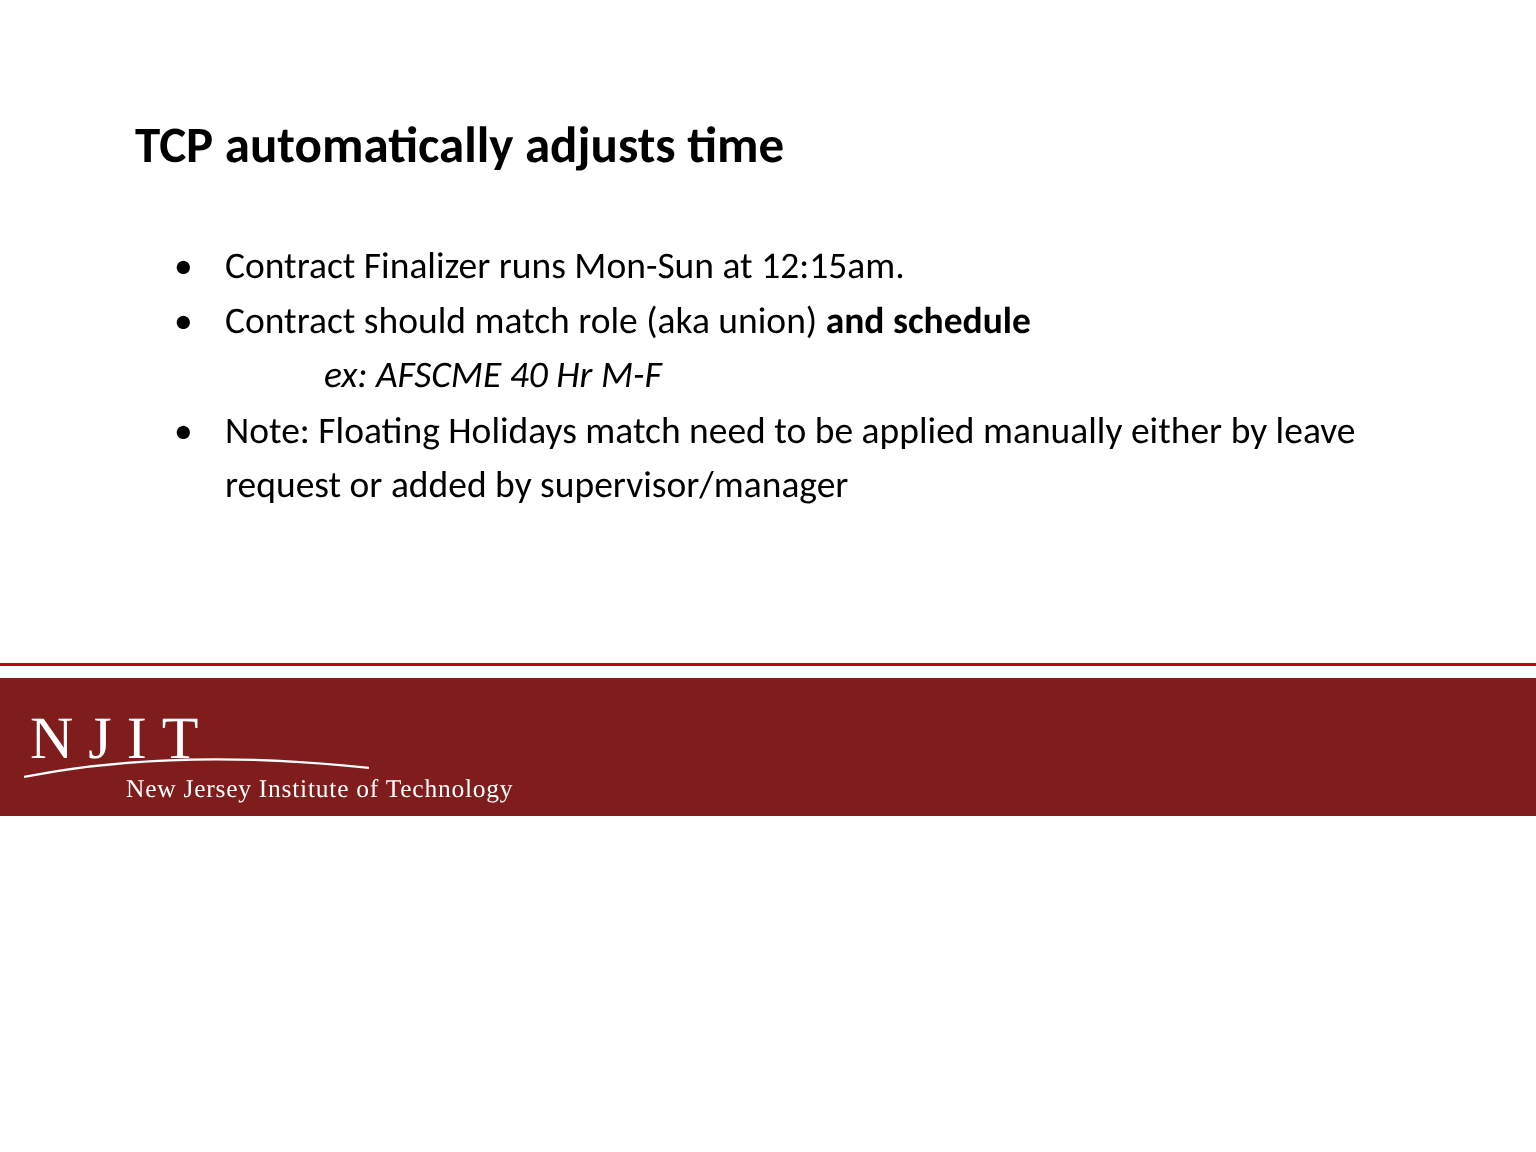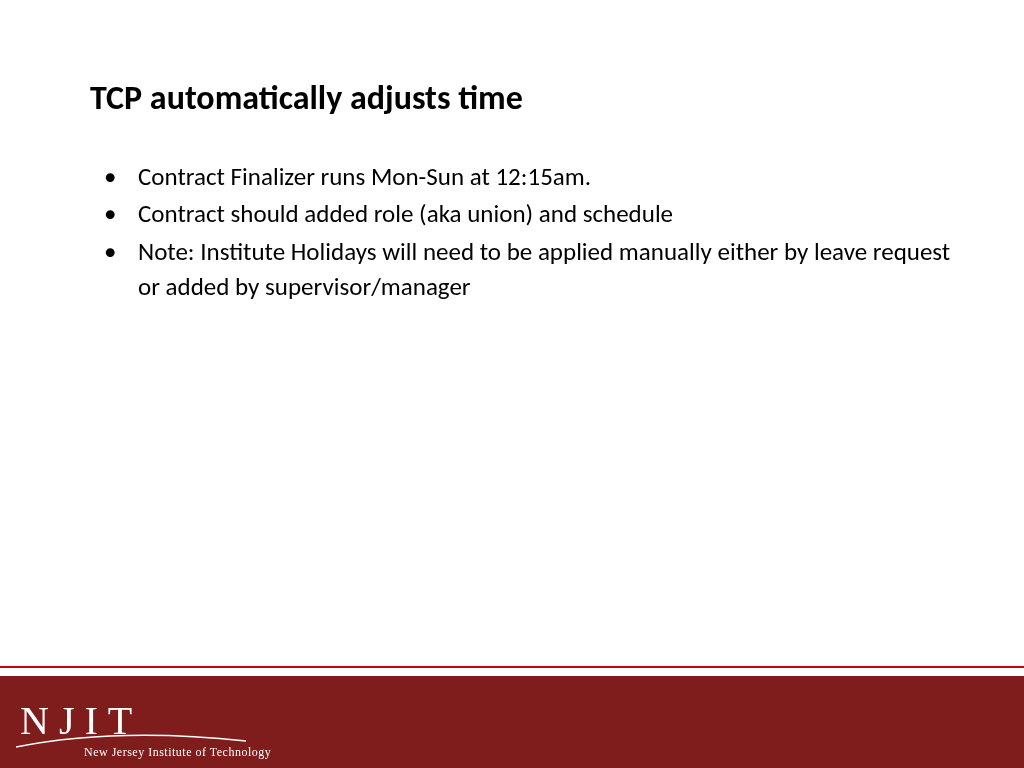--- a/index.html
+++ b/index.html
@@ -8,39 +8,39 @@
     width: 1024px;
     height: 768px;
     font-family: Calibri, "Segoe UI", Arial, sans-serif;
     background: #ffffff;
     color: #000000;
     overflow: hidden;
   }
   .slide {
     position: relative;
     width: 1024px;
-    height: 768px;
+    height: 544px;
     box-sizing: border-box;
     padding-left: 39px;
   }
   .content {
     position: absolute;
     top: 78px;
     left: 90px;
     right: 60px;
   }
   .title {
     font-size: 34px;
     font-weight: 700;
     margin: 0 0 40px 0;
     line-height: 1.2;
   }
   ul.bullets {
     list-style: none;
-    margin: 0;
+    margin: 12px;
     padding: 0;
   }
   ul.bullets > li {
     position: relative;
     padding-left: 48px;
     font-size: 25px;
     line-height: 1.42;
     margin-bottom: 2px;
   }
   ul.bullets > li::before {
@@ -49,21 +49,21 @@
     left: 14px;
     top: 0;
     font-size: 25px;
     line-height: 1.42;
   }
   .sub {
     display: block;
     padding-left: 66px;
     font-style: italic;
   }
-  .bold { font-weight: 400; }
+  .bold { font-weight: 700; }
   .ital { font-style: italic; }
   .footer {
     position: absolute;
     left: 0;
     bottom: 0;
     width: 1024px;
     height: 92px;
     background: #7f1d1d;
   }
   .footer-thin {
@@ -99,43 +99,44 @@
     position: relative;
   }
   .logo-swoosh {
     width: 230px;
     height: 16px;
     margin-top: -8px;
     margin-left: -4px;
   }
   .logo-sub {
     font-family: "Times New Roman", Georgia, serif;
-    font-size: 12px;
+    font-size: 17px;
     letter-spacing: 0.5px;
     margin-top: -4px;
     padding-left: 64px;
   }
 </style>
 </head>
 <body>
 
 <div class="slide">
 
   <div class="content">
     <h1 class="title">TCP automatically adjusts time</h1>
 
     <ul class="bullets">
       <li>
         <span>Contract Finalizer runs Mon-Sun at 12:15am.</span>
       </li>
       <li>
-        <span>Contract should added role (aka union) </span><span class="bold">and schedule</span>
+        <span>Contract should match role (aka union) </span><span class="bold">and schedule</span>
+        <span class="sub">ex:  AFSCME 40 Hr M-F</span>
       </li>
       <li>
-        <span>Note:  Institute Holidays will need to be applied manually either by leave request or added by supervisor/manager</span>
+        <span>Note:  Floating Holidays match need to be applied manually either by leave request or added by supervisor/manager</span>
       </li>
     </ul>
   </div>
 
   <div class="footer-top-line"></div>
   <div class="footer-thin"></div>
   <div class="footer">
     <div class="logo">
       <div class="logo-main">NJIT</div>
       <svg class="logo-swoosh" viewBox="0 0 230 16" preserveAspectRatio="none">

